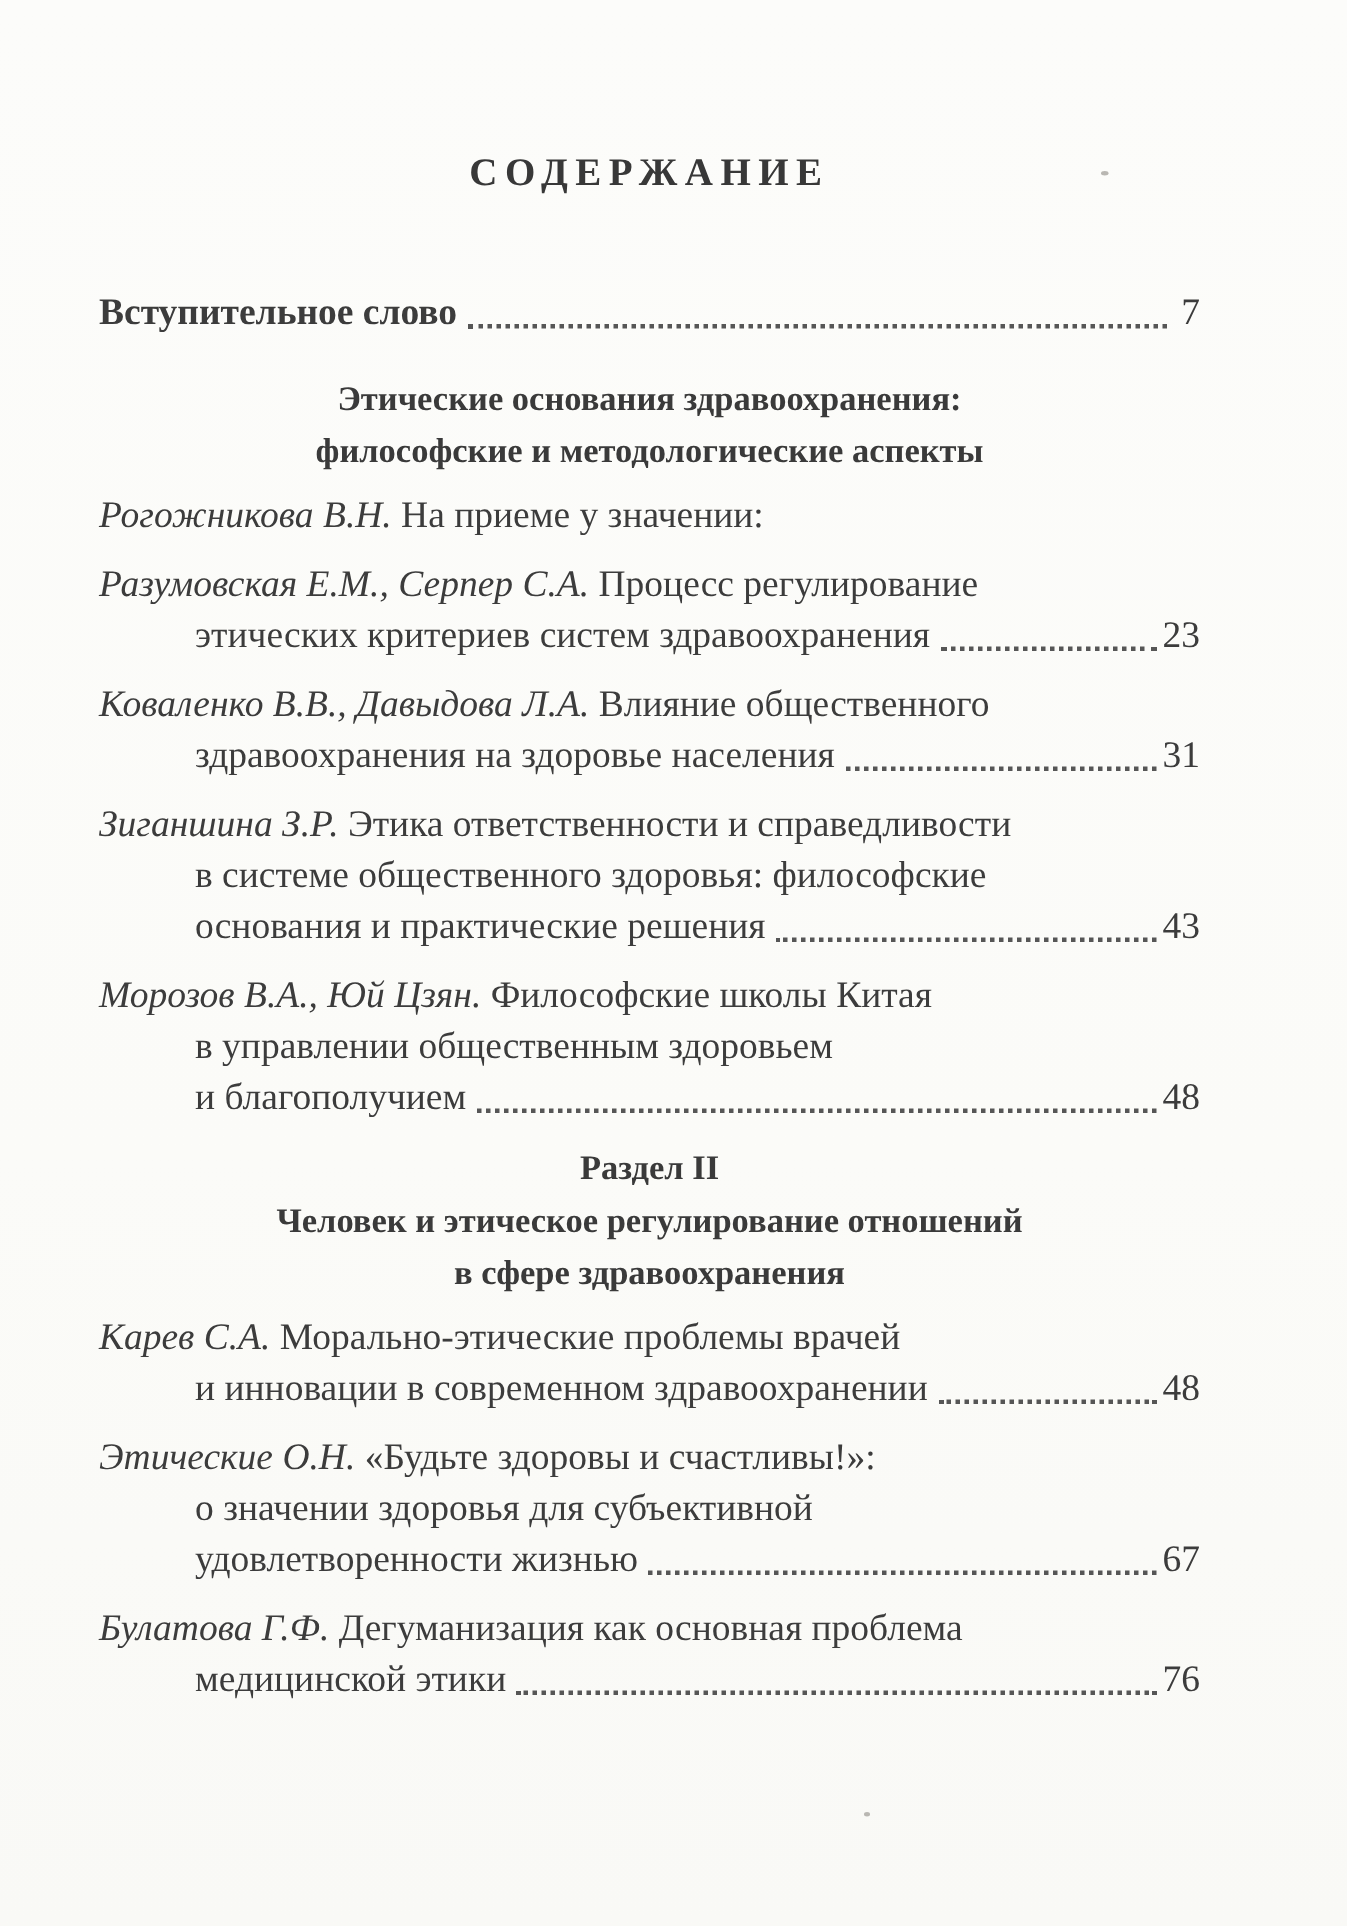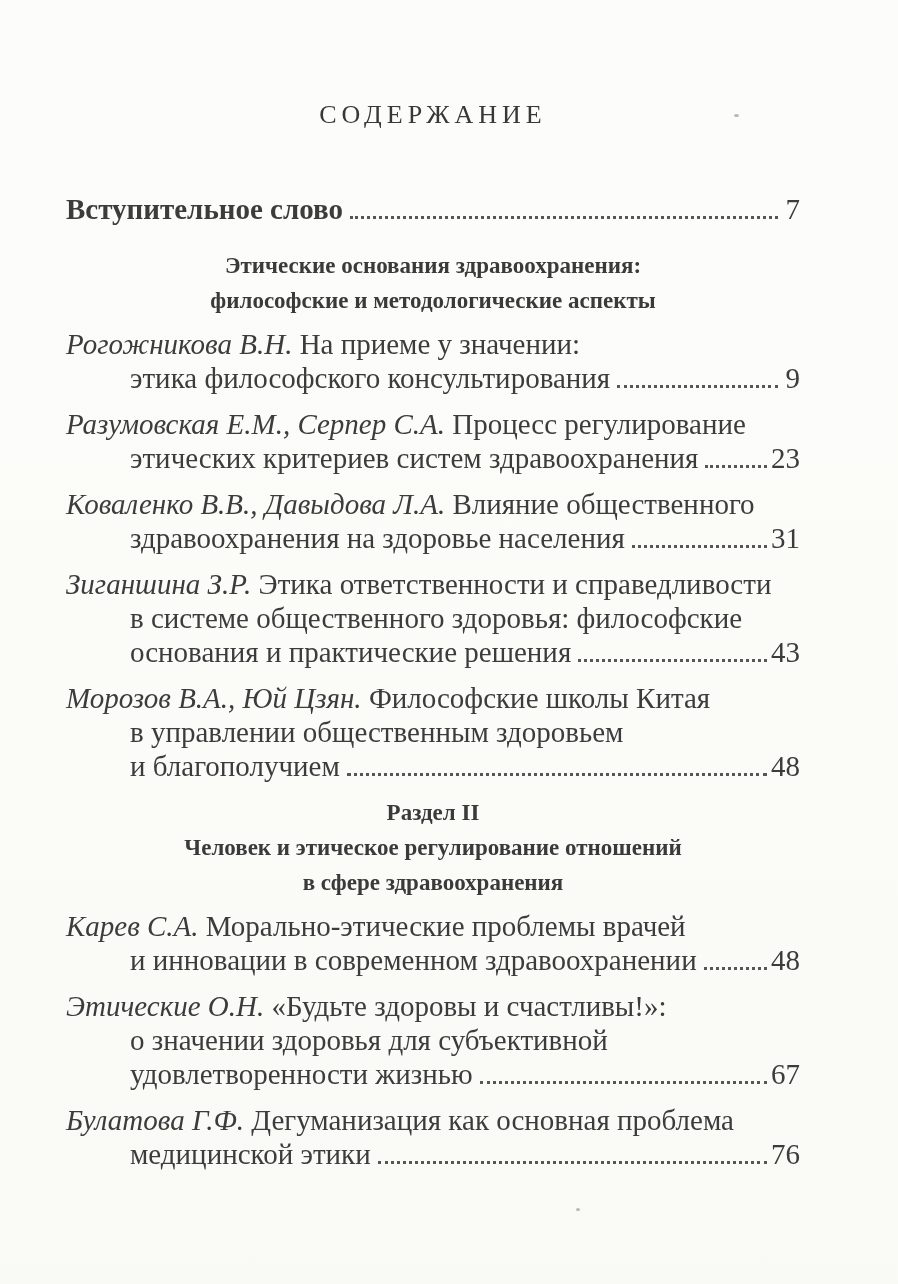--- a/index.html
+++ b/index.html
@@ -21,28 +21,28 @@
     height: 1284px;
     padding: 100px 98px 0 66px;
     position: relative;
   }
   .content {
     width: 734px;
   }
   .doc-title {
     text-align: center;
     font-size: 26px;
-    font-weight: normal;
+    font-weight: bold;
     letter-spacing: 5px;
     color: #383838;
     margin: 0 0 62px 0;
   }
   .line {
     display: flex;
-    font-size: 29px;
+    font-size: 25px;
     line-height: 34px;
     white-space: nowrap;
   }
   .line .text { white-space: nowrap; }
   .authors { font-style: italic; }
   .dots {
     flex: 1;
     border-bottom: 3px dotted #565656;
     margin: 0 4px 7px 7px;
     min-width: 24px;
@@ -89,25 +89,20 @@
     <div>
       <div class="section-heading">
         <div>Этические основания здравоохранения:</div>
         <div>философские и методологические аспекты</div>
       </div>
 
       <div class="entry">
         <div class="line">
           <span class="authors">Рогожникова В.Н.</span>&nbsp;<span class="text">На приеме у значении:</span>
         </div>
-        <div class="line indent">
-          <span class="text">этика философского консультирования</span>
-          <span class="dots"></span>
-          <span class="pagenum">9</span>
-        </div>
       </div>
 
       <div class="entry">
         <div class="line">
           <span class="authors">Разумовская Е.М., Серпер С.А.</span>&nbsp;<span class="text">Процесс регулирование</span>
         </div>
         <div class="line indent">
           <span class="text">этических критериев систем здравоохранения</span>
           <span class="dots"></span>
           <span class="pagenum">23</span>

